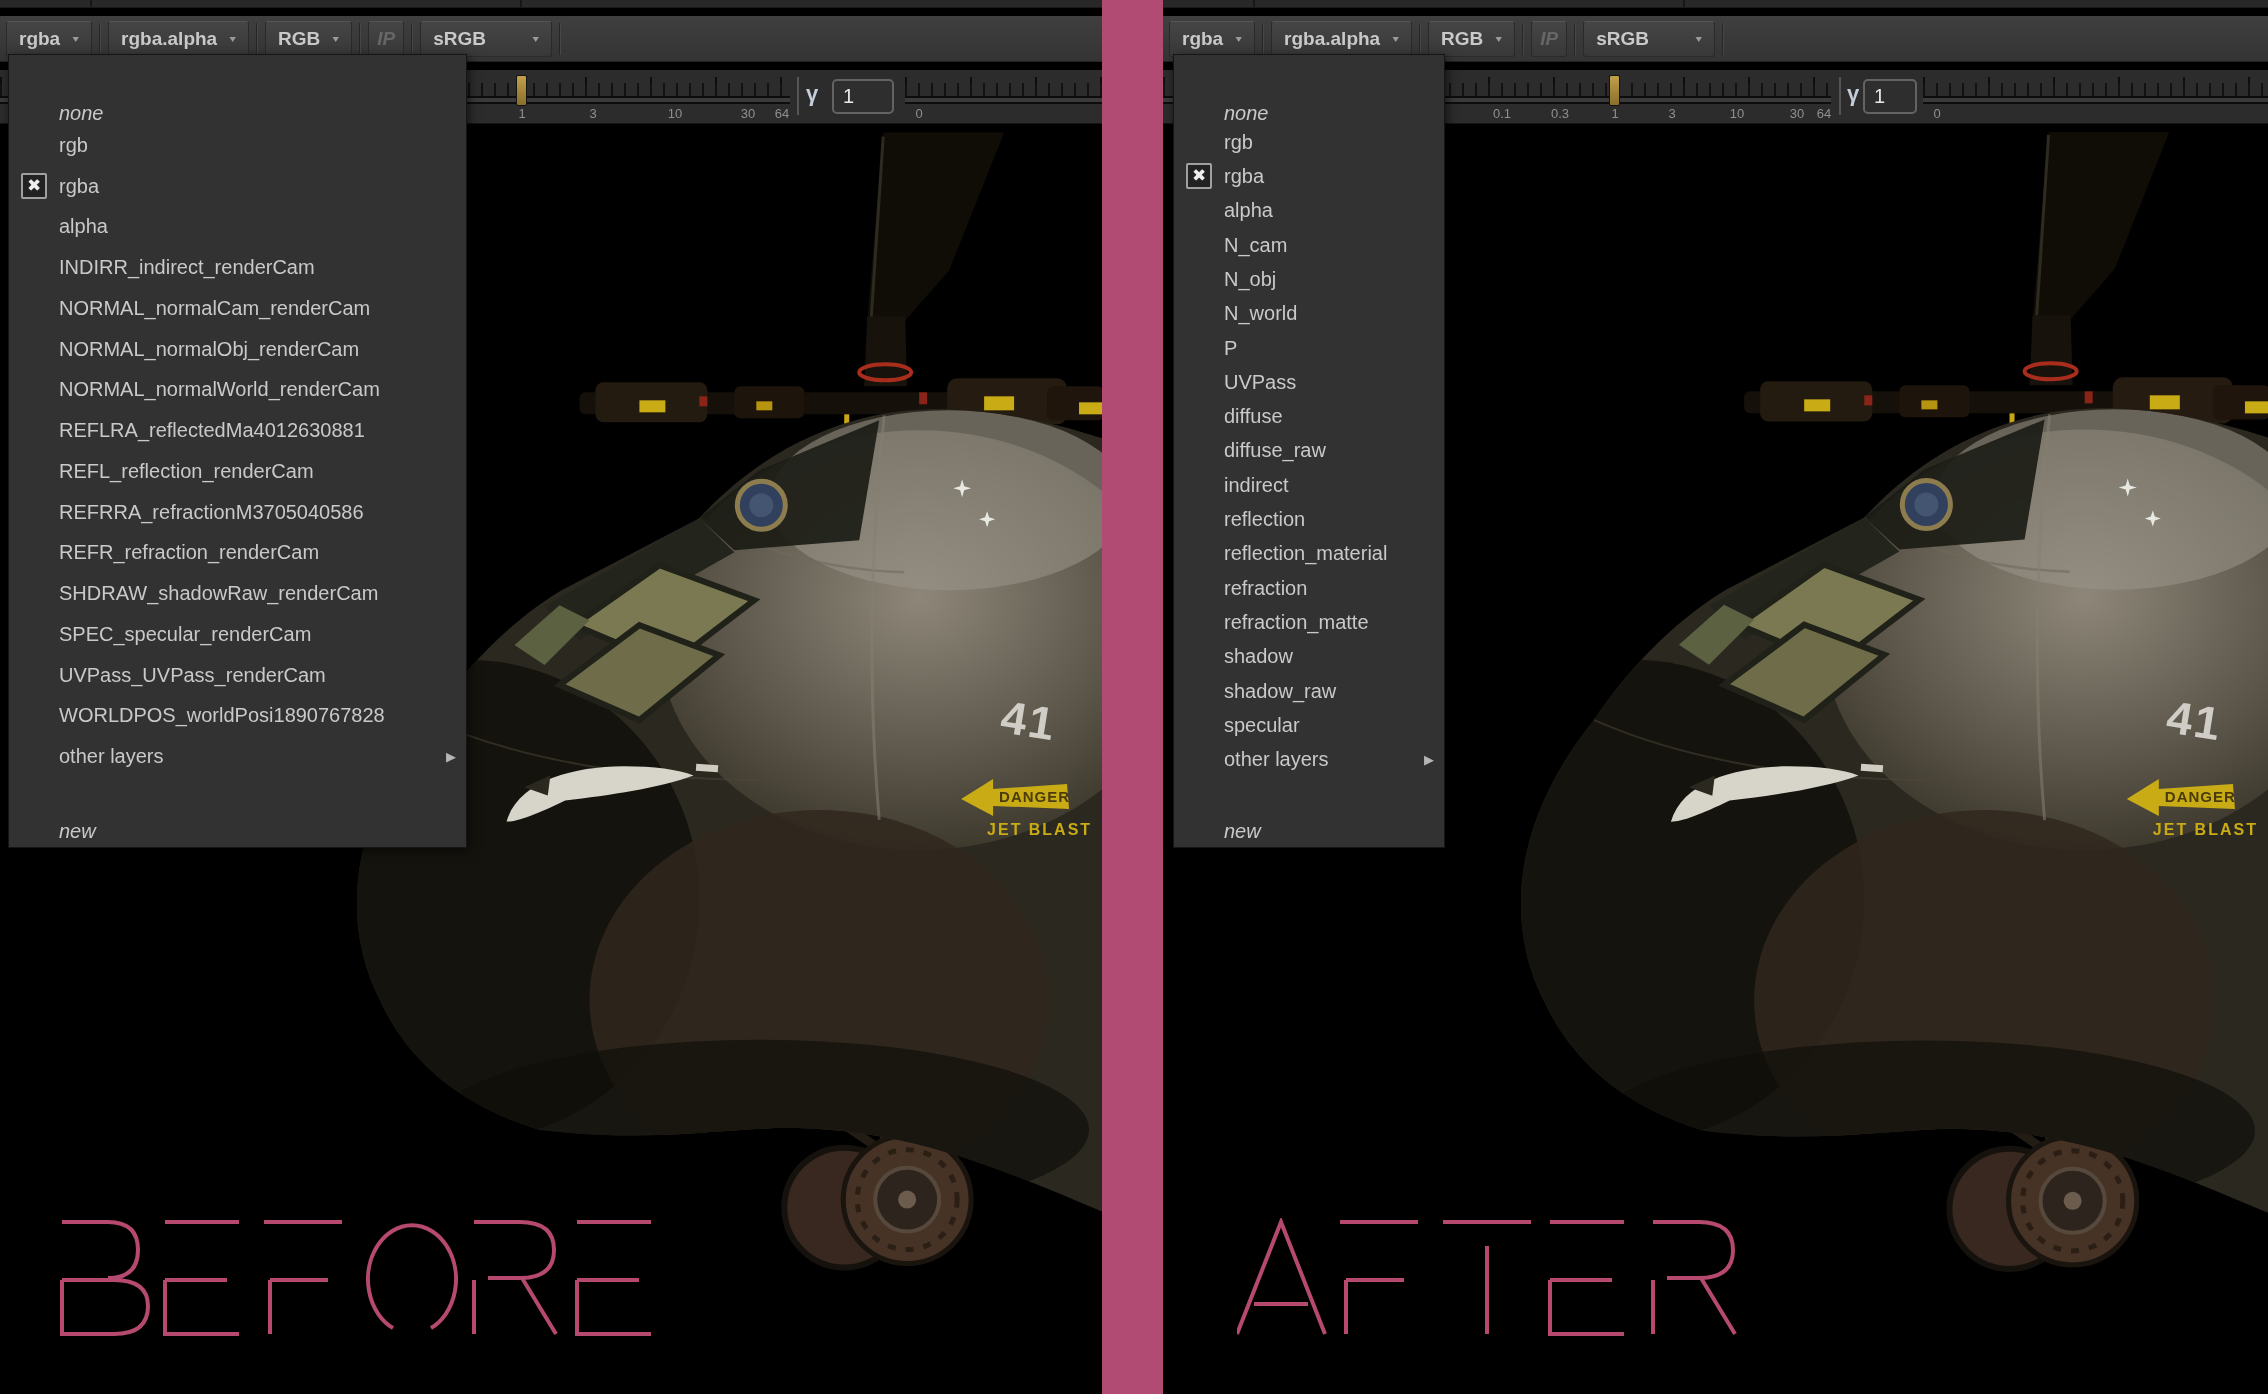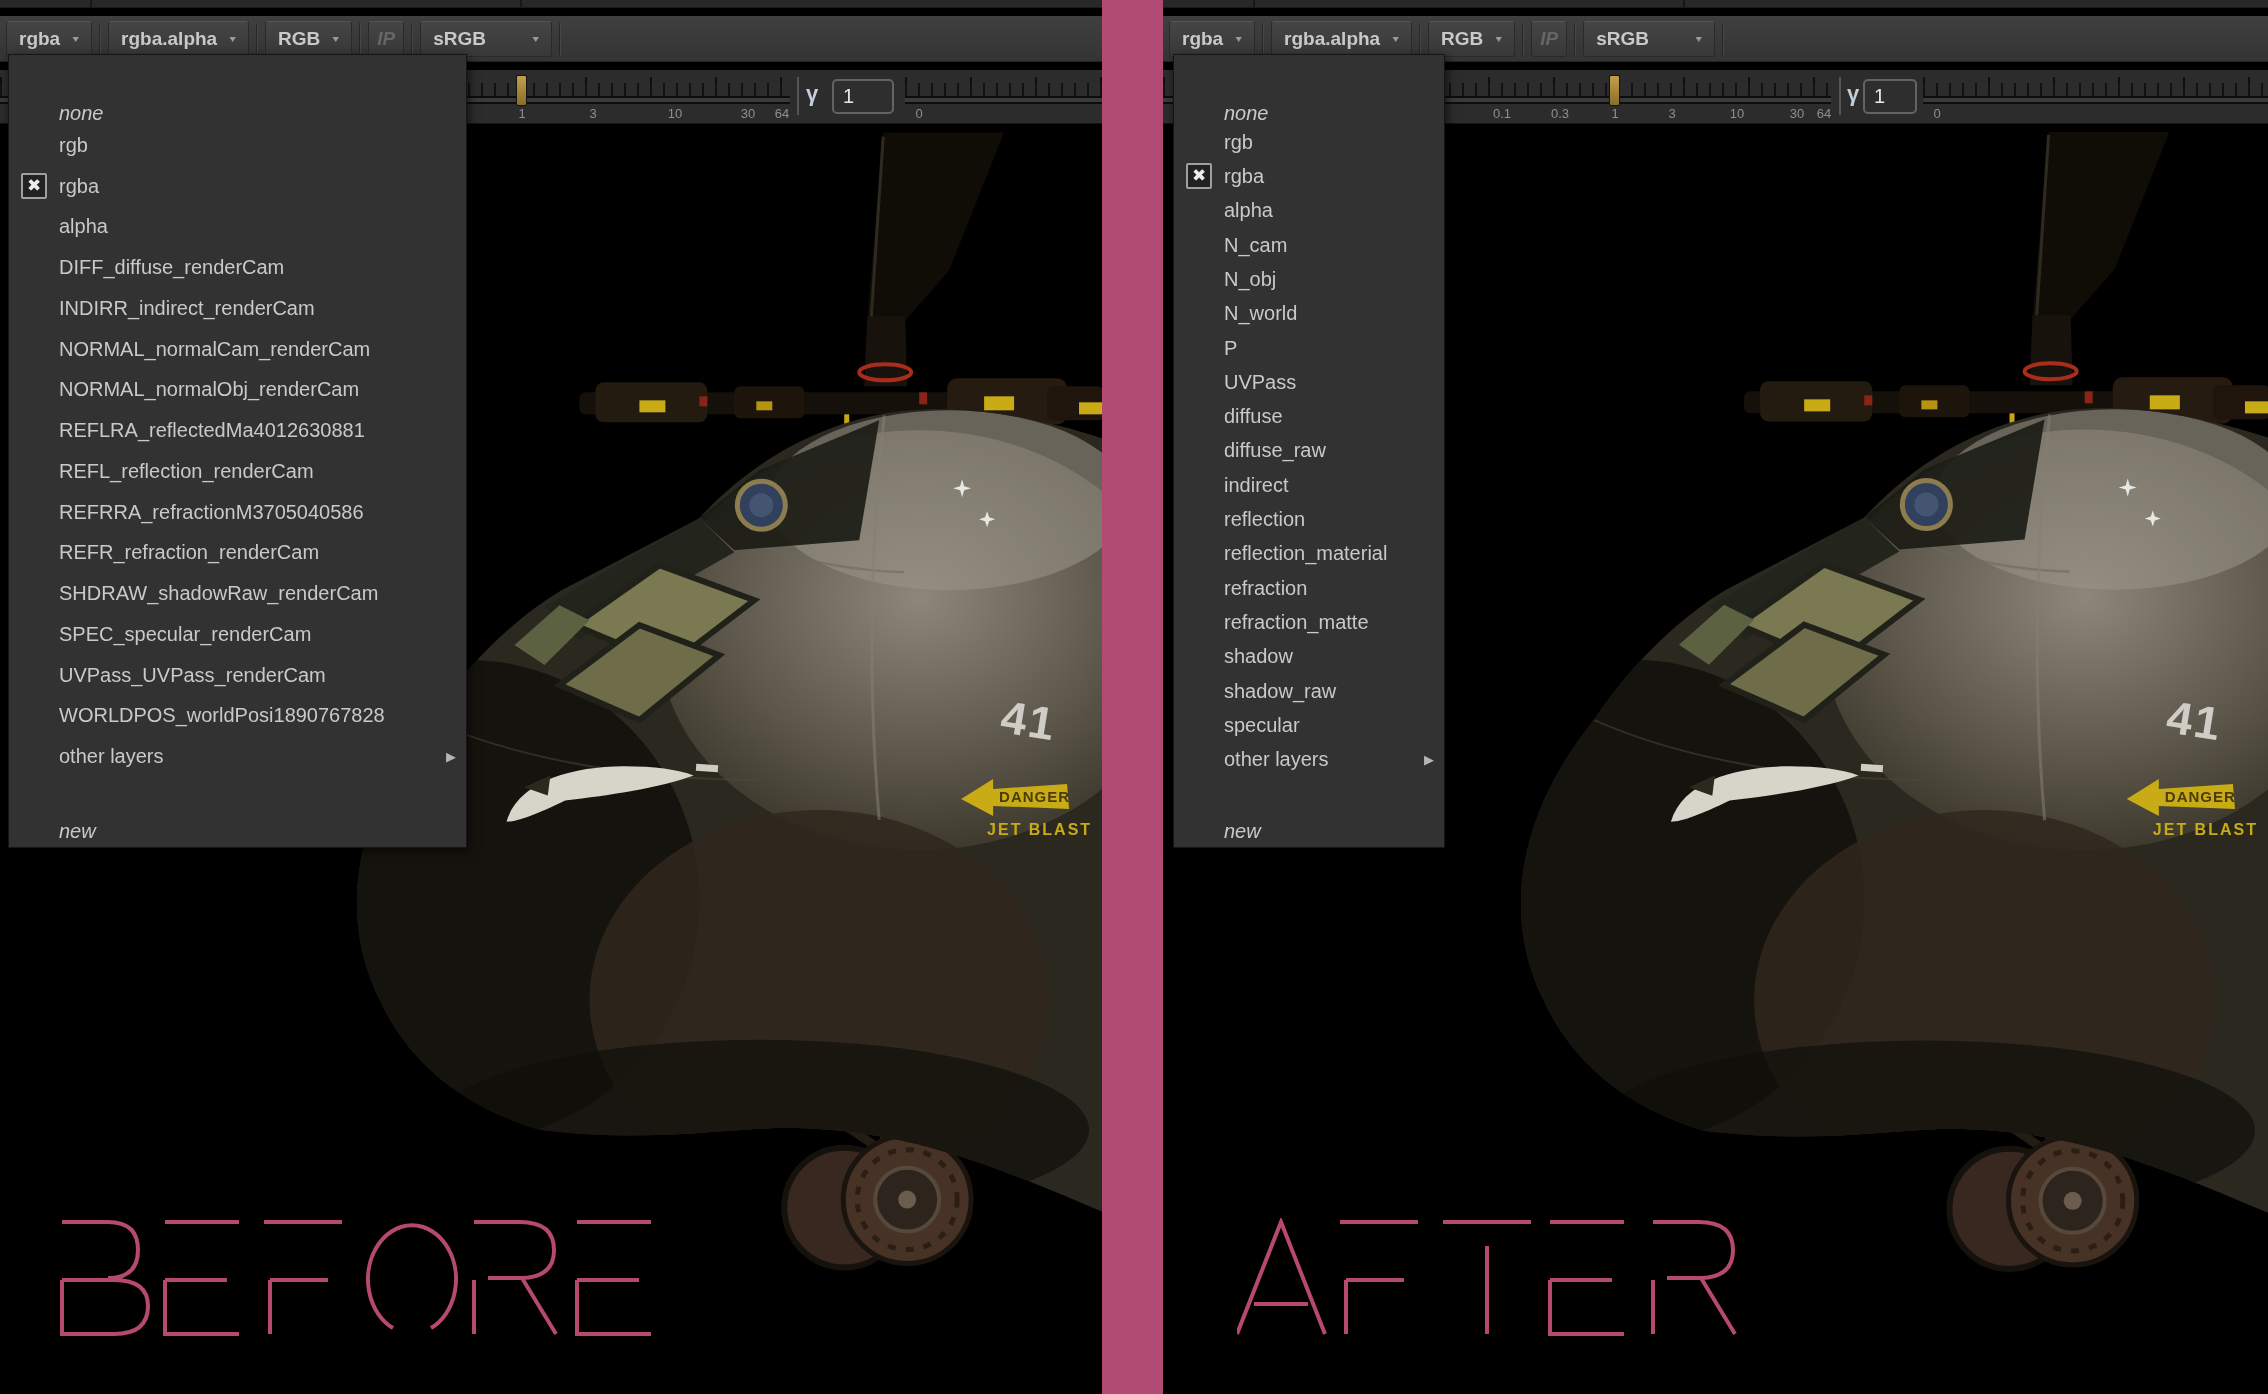--- a/index.html
+++ b/index.html
@@ -240,36 +240,36 @@
           <span class="mi-label">rgba</span>
           <span class="mi-arrow" style="visibility: hidden;">▶</span>
         </div>
         <div class="mi">
           <span class="mi-check" style="visibility: hidden;">✖</span>
           <span class="mi-label">alpha</span>
           <span class="mi-arrow" style="visibility: hidden;">▶</span>
         </div>
         <div class="mi">
           <span class="mi-check" style="visibility: hidden;">✖</span>
-          <span class="mi-label">DIFF_diffuse_renderCam</span>
-          <span class="mi-arrow" style="visibility: hidden;">▶</span>
-        </div>
-        <div class="mi">
-          <span class="mi-check" style="visibility: hidden;">✖</span>
           <span class="mi-label">INDIRR_indirect_renderCam</span>
           <span class="mi-arrow" style="visibility: hidden;">▶</span>
         </div>
         <div class="mi">
           <span class="mi-check" style="visibility: hidden;">✖</span>
           <span class="mi-label">NORMAL_normalCam_renderCam</span>
           <span class="mi-arrow" style="visibility: hidden;">▶</span>
         </div>
         <div class="mi">
           <span class="mi-check" style="visibility: hidden;">✖</span>
           <span class="mi-label">NORMAL_normalObj_renderCam</span>
+          <span class="mi-arrow" style="visibility: hidden;">▶</span>
+        </div>
+        <div class="mi">
+          <span class="mi-check" style="visibility: hidden;">✖</span>
+          <span class="mi-label">NORMAL_normalWorld_renderCam</span>
           <span class="mi-arrow" style="visibility: hidden;">▶</span>
         </div>
         <div class="mi">
           <span class="mi-check" style="visibility: hidden;">✖</span>
           <span class="mi-label">REFLRA_reflectedMa4012630881</span>
           <span class="mi-arrow" style="visibility: hidden;">▶</span>
         </div>
         <div class="mi">
           <span class="mi-check" style="visibility: hidden;">✖</span>
           <span class="mi-label">REFL_reflection_renderCam</span>

